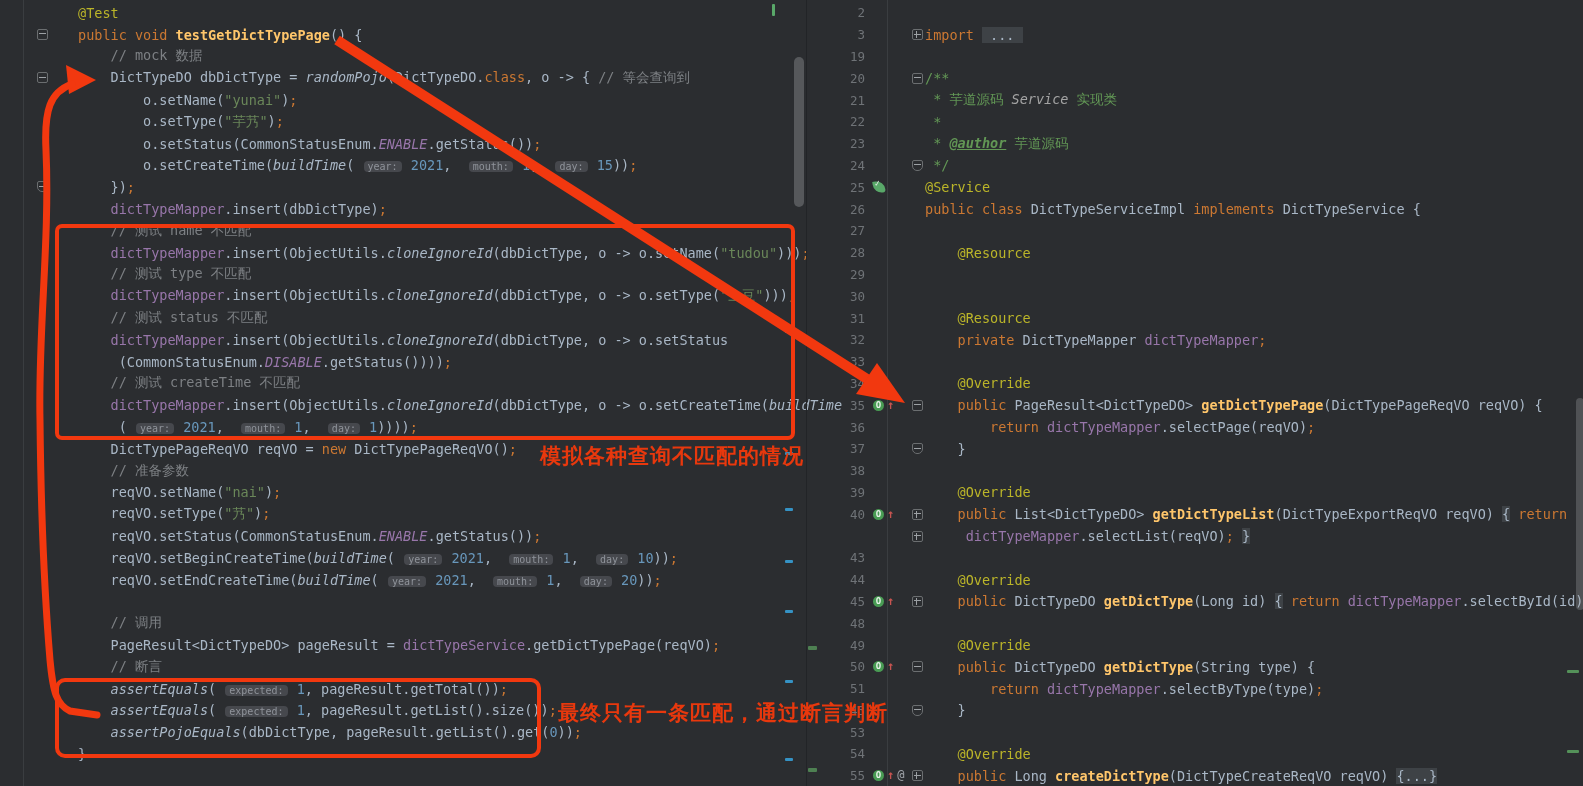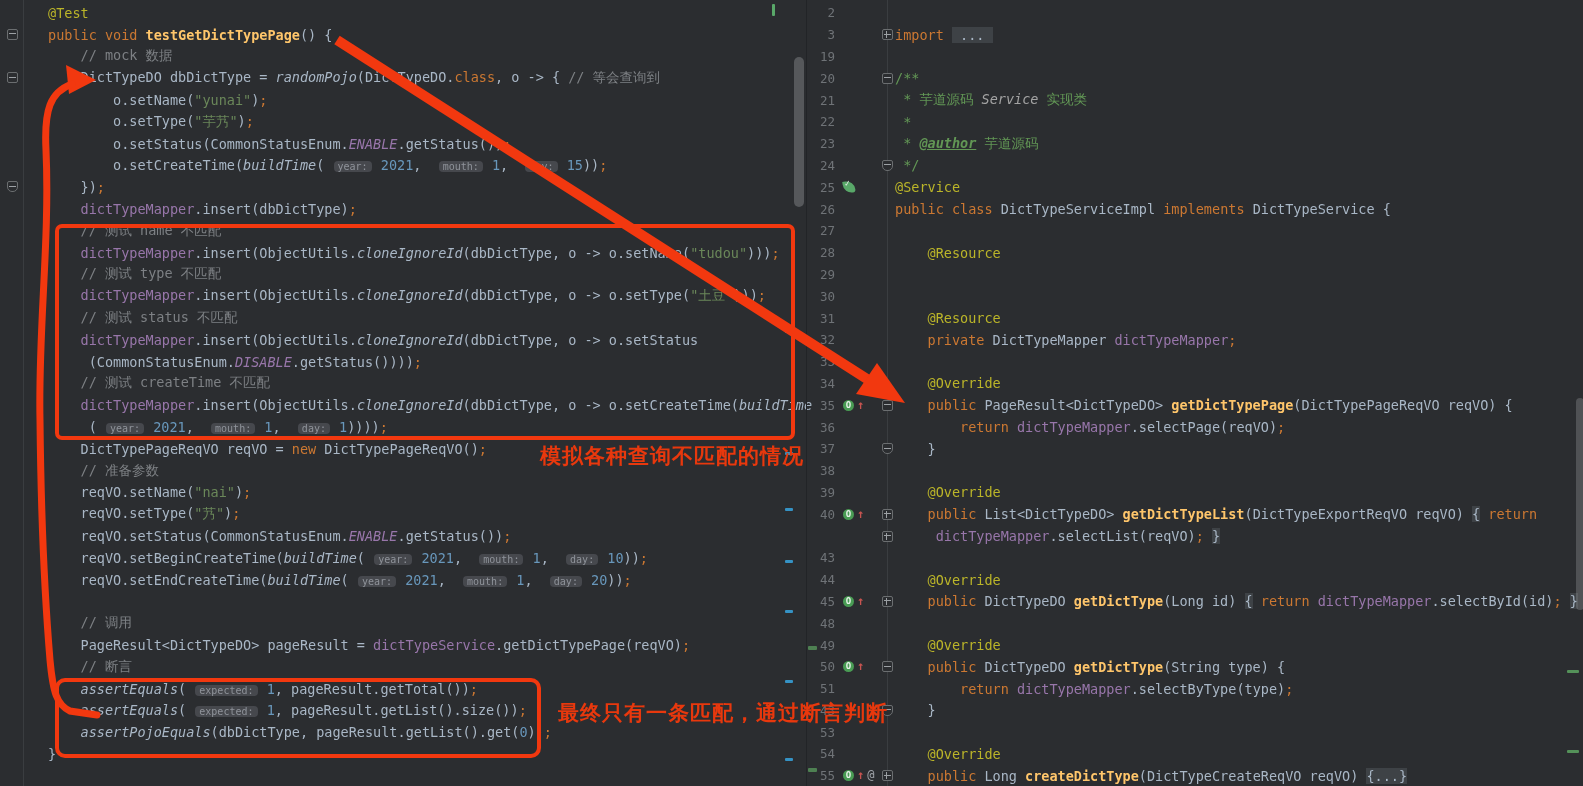--- a/index.html
+++ b/index.html
@@ -2,21 +2,21 @@
 <html><head>
 <meta charset="utf-8">
 <style>
   html,body{margin:0;padding:0;background:#1e1f22;}
   .ide{position:relative;width:1583px;height:786px;background:#2b2d30;overflow:hidden;
        font-family:"DejaVu Sans Mono","Liberation Mono",monospace;font-size:13.5px;}
   
   .pane{position:absolute;top:0;bottom:0;}
   .pane-left{left:0;width:806px;}
   .pane-right{left:806px;width:777px;border-left:1px solid #222427;}
-  .rows{position:absolute;top:2px;left:0;right:0;}
+  .rows{position:absolute;top:2px;left:0;right:0;padding-left:30px;}
   .row{position:relative;display:flex;align-items:center;height:21.8px;white-space:pre;}
   .seg{white-space:pre;}
   
   .k{color:#cc7832;} .a{color:#bbb529;} .m{color:#ffc66b;font-weight:bold;}
   .d{color:#a9b7c6;} .f{color:#9876aa;} .sc{color:#9876aa;font-style:italic;}
   .si{color:#a9b7c6;font-style:italic;text-align:right;} .s{color:#6a8759;} .n{color:#6897bb;}
   .c{color:#7d8084;} .jc{color:#629755;} .jci{color:#a3a3a3;font-style:italic;}
   .jt{color:#629755;font-style:italic;font-weight:bold;text-decoration:underline;}
   .sm{color:#cc7832;}
   .h{background:#46484d;color:#8f939a;border-radius:4px;padding:0 4px;font-size:10px;margin:0 1px;}

